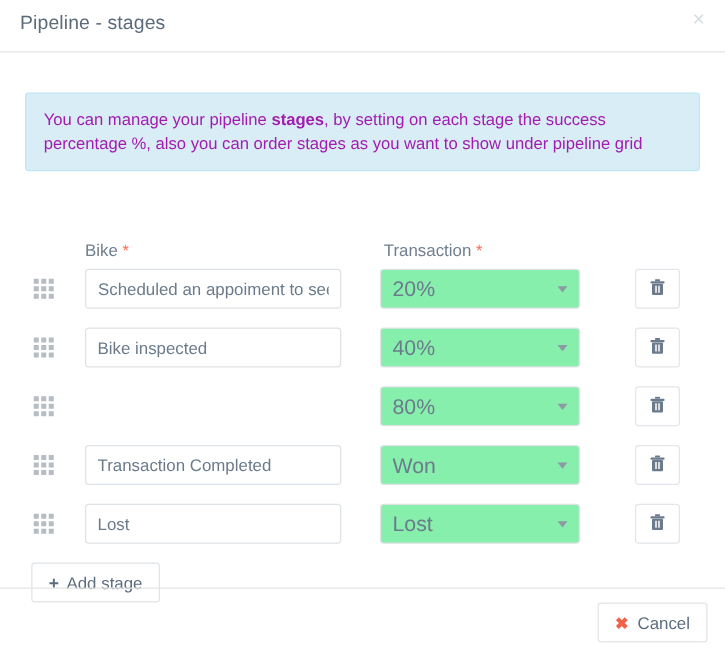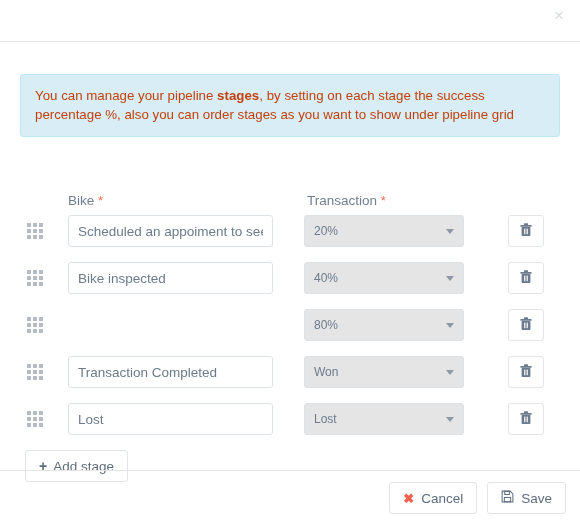--- a/index.html
+++ b/index.html
@@ -55,21 +55,21 @@
 
   .alert-info {
     position: absolute;
     left: 20px; top: 32px;
     width: 540px;
     min-height: 60px;
     background: #d9edf7;
     border: 1px solid #bce8f1;
     border-radius: 3px;
     padding: 11px 14px 12px 14px;
-    color: #c2410c;
+    color: #a21caf;
     font-size: 13.3px;
     line-height: 19px;
   }
   .alert-info b { font-weight: bold; }
 
   
   .col-head {
     position: absolute;
     font-size: 13.5px;
     color: #6f7f8f;
@@ -114,23 +114,23 @@
     color: #6b7b8c;
     font-family: "Liberation Sans", sans-serif;
     outline: none;
   }
   .pct-select {
     position: absolute;
     left: 304px; top: 0;
     width: 160px; height: 32px;
     border: 1px solid #dde2e6;
     border-radius: 3px;
-    background: #e5e5e5;
+    background: #86efac;
     padding: 0 24px 0 9px;
-    font-size: 12px;
+    font-size: 17px;
     color: #6b7b8c;
     font-family: "Liberation Sans", sans-serif;
     outline: none;
     appearance: none;
     -webkit-appearance: none;
     cursor: pointer;
   }
   .select-wrap { position: absolute; left: 0; top: 0; }
   .select-caret {
     position: absolute;
@@ -202,20 +202,21 @@
     gap: 7px;
   }
   .x-icon { color: #f4614a; font-weight: bold; font-size: 13px; line-height: 1; }
 </style>
 </head>
 <body>
 
 <div class="modal">
 
   <div class="modal-header">
+    <div class="modal-title">Pipeline - stages</div>
     <button class="close-btn">×</button>
   </div>
 
   <div class="modal-body">
 
     <div class="alert-info">
       <span>You can manage your pipeline </span><b>stages</b><span>, by setting on each stage the success percentage %, also you can order stages as you want to show under pipeline grid</span>
     </div>
 
     <div class="col-head name">
@@ -369,25 +370,15 @@
       <span>Add stage</span>
     </button>
 
   </div>
 
   <div class="modal-footer">
     <button class="btn-footer">
       <span class="x-icon">✖</span>
       <span>Cancel</span>
     </button>
-    <button class="btn-footer">
-      <span>
-        <svg width="13" height="13" viewBox="0 0 14 14" fill="none" stroke="#5d6d7e" stroke-width="1.1">
-          <path d="M1.2 1.2h8.6L12.8 4.2v8.6H1.2z"></path>
-          <rect x="4" y="1.4" width="5" height="3.4"></rect>
-          <rect x="3.6" y="8" width="6.8" height="4.6"></rect>
-        </svg>
-      </span>
-      <span>Save</span>
-    </button>
   </div>
 
 </div>
 
 </body></html>

